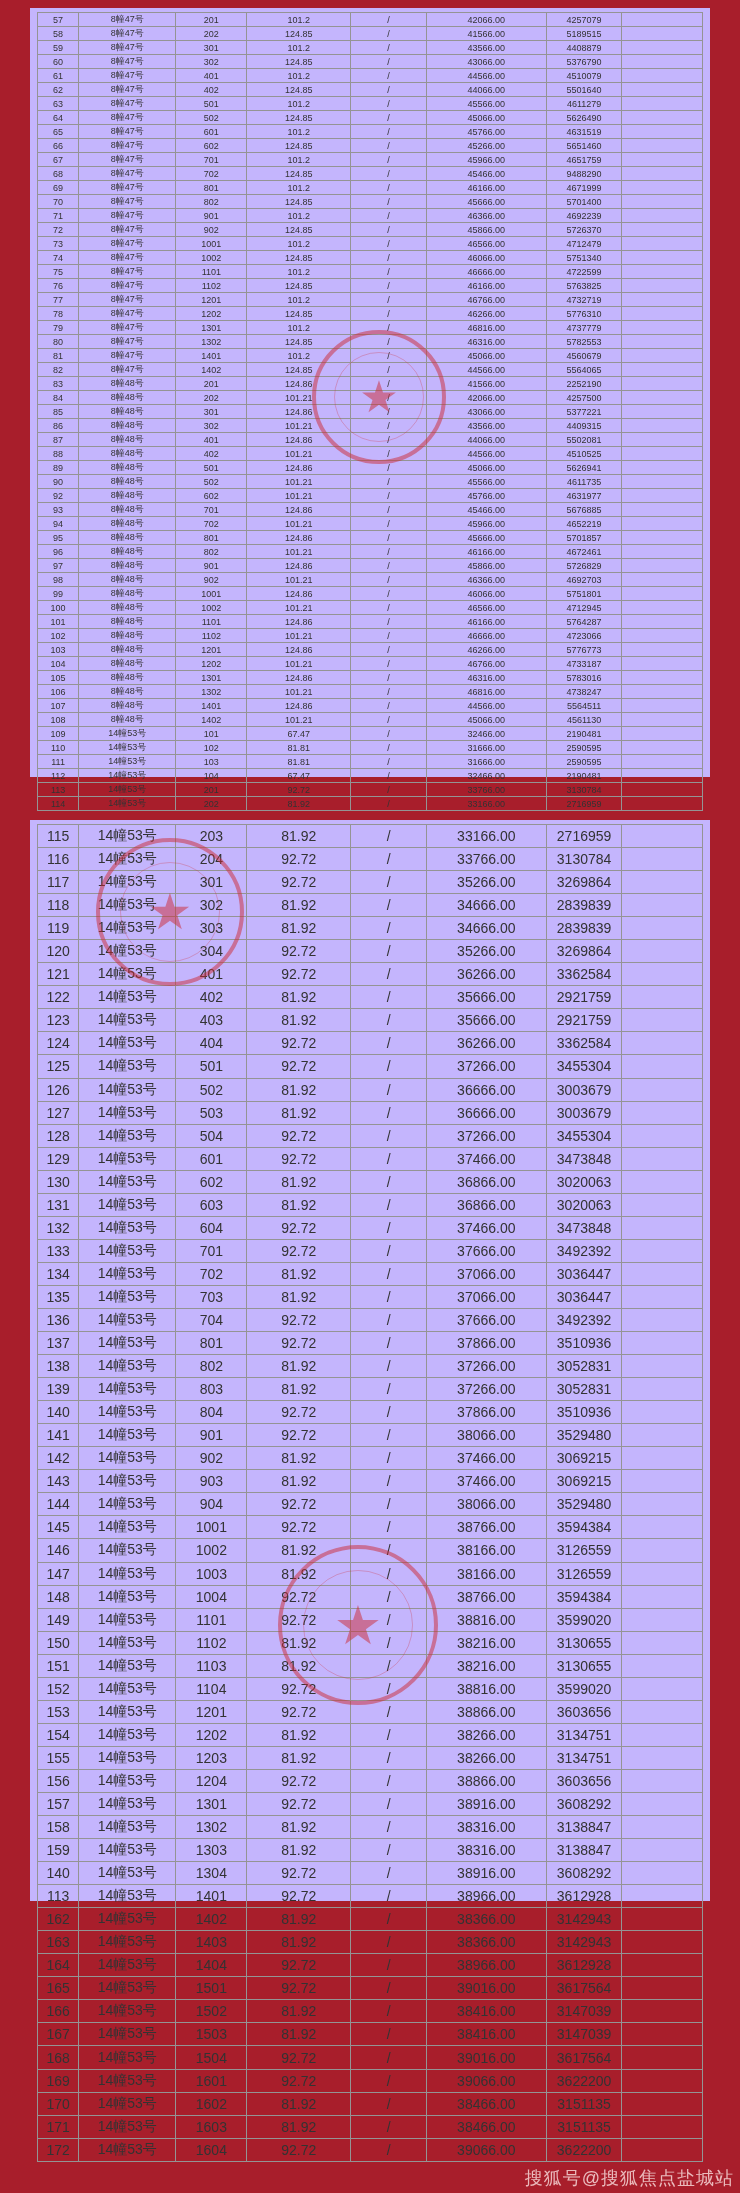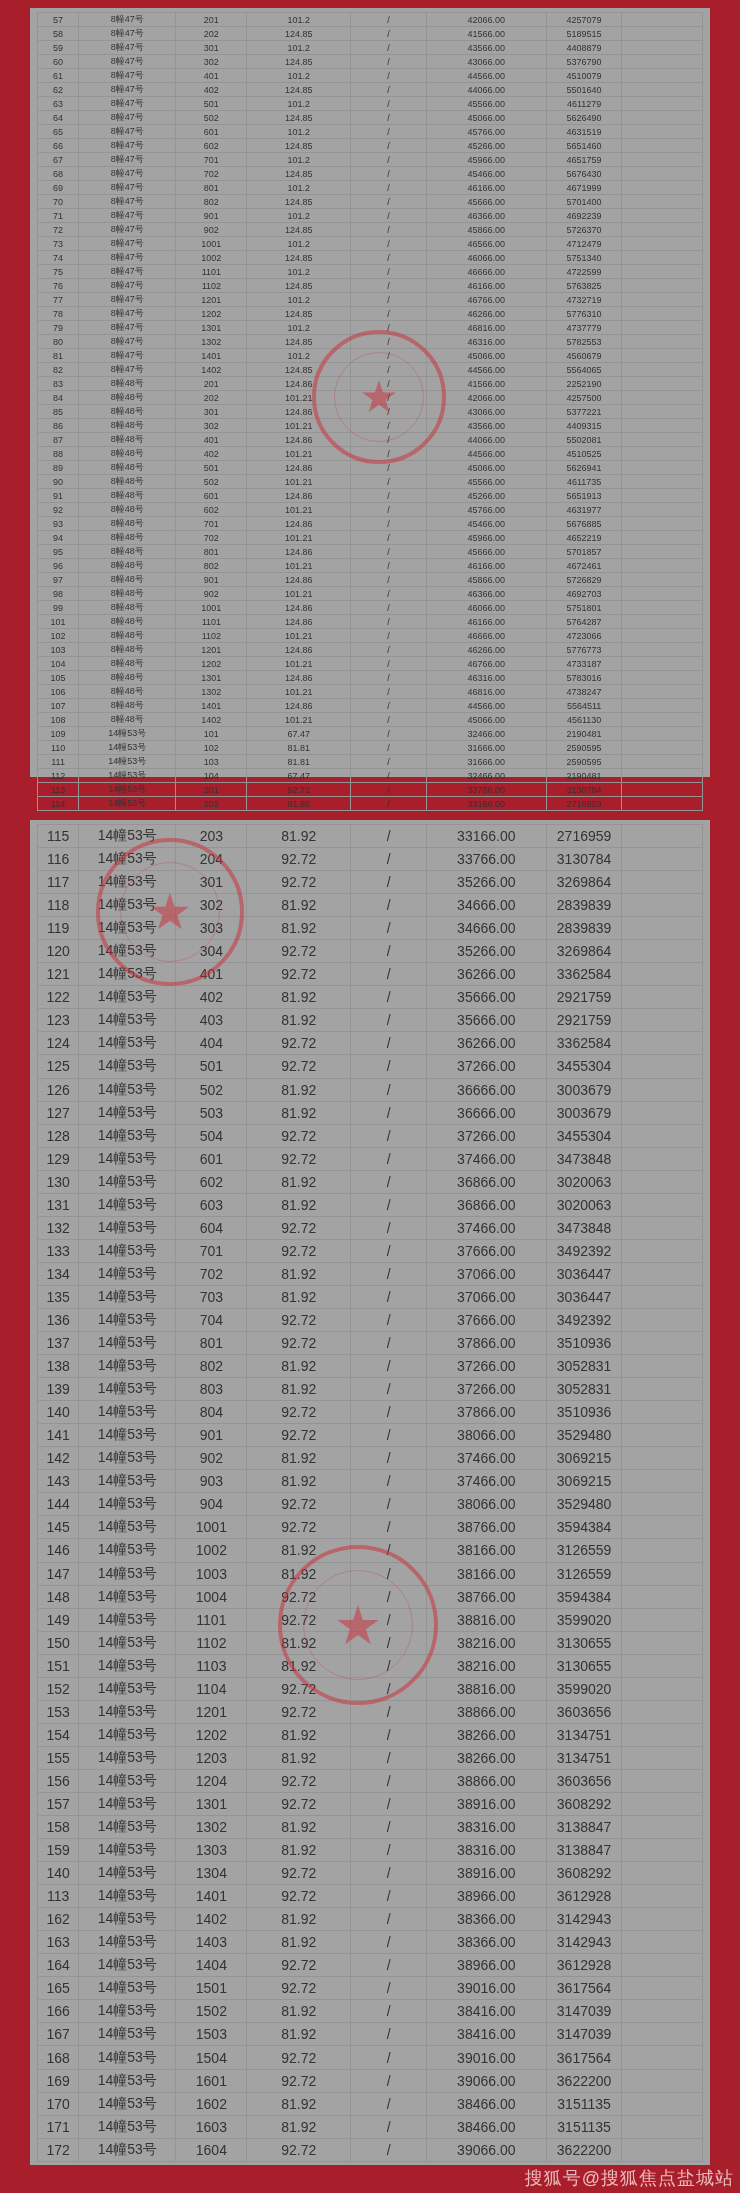--- a/index.html
+++ b/index.html
@@ -2,25 +2,25 @@
 <html><head>
 <meta charset="utf-8">
 <style>
   html,body{margin:0;padding:0;}
   body{
     width:740px;height:2193px;position:relative;overflow:hidden;
     background:#a81e2b;
     font-family:"Liberation Sans","DejaVu Sans",sans-serif;
   }
   .panel{
-    position:absolute;left:30px;width:680px;background:#a3a3a3;
+    position:absolute;left:30px;width:680px;background:#c4b5fd;
     box-sizing:border-box;padding:4px 7px;
   }
   #panel1{top:8px;height:769px;}
-  #panel2{top:820px;height:1345px;}
+  #panel2{top:820px;height:1081px;}
   table{width:100%;border-collapse:collapse;table-layout:fixed;}
   td{
     border:1px solid #949494;text-align:center;color:#333333;
     padding:0;overflow:hidden;white-space:nowrap;vertical-align:middle;
   }
   #panel1 td{height:12.1px;font-size:9px;}
   #panel2 td{height:22.05px;font-size:14px;}
   col.c1{width:6.2%;}  col.c2{width:14.6%;} col.c3{width:10.7%;}
   col.c4{width:15.6%;} col.c5{width:11.4%;} col.c6{width:18.0%;}
   col.c7{width:11.4%;} col.c8{width:12.1%;}
@@ -173,21 +173,21 @@
           <td>4651759</td>
           <td></td>
         </tr>
         <tr>
           <td>68</td>
           <td>8幢47号</td>
           <td>702</td>
           <td>124.85</td>
           <td>/</td>
           <td>45466.00</td>
-          <td>5676430</td>
+          <td>9488290</td>
           <td></td>
         </tr>
         <tr>
           <td>69</td>
           <td>8幢47号</td>
           <td>801</td>
           <td>101.2</td>
           <td>/</td>
           <td>46166.00</td>
           <td>4671999</td>
@@ -397,30 +397,20 @@
           <td>90</td>
           <td>8幢48号</td>
           <td>502</td>
           <td>101.21</td>
           <td>/</td>
           <td>45566.00</td>
           <td>4611735</td>
           <td></td>
         </tr>
         <tr>
-          <td>91</td>
-          <td>8幢48号</td>
-          <td>601</td>
-          <td>124.86</td>
-          <td>/</td>
-          <td>45266.00</td>
-          <td>5651913</td>
-          <td></td>
-        </tr>
-        <tr>
           <td>92</td>
           <td>8幢48号</td>
           <td>602</td>
           <td>101.21</td>
           <td>/</td>
           <td>45766.00</td>
           <td>4631977</td>
           <td></td>
         </tr>
         <tr>
@@ -484,20 +474,30 @@
           <td></td>
         </tr>
         <tr>
           <td>99</td>
           <td>8幢48号</td>
           <td>1001</td>
           <td>124.86</td>
           <td>/</td>
           <td>46066.00</td>
           <td>5751801</td>
+          <td></td>
+        </tr>
+        <tr>
+          <td>100</td>
+          <td>8幢48号</td>
+          <td>1002</td>
+          <td>101.21</td>
+          <td>/</td>
+          <td>46566.00</td>
+          <td>4712945</td>
           <td></td>
         </tr>
         <tr>
           <td>101</td>
           <td>8幢48号</td>
           <td>1101</td>
           <td>124.86</td>
           <td>/</td>
           <td>46166.00</td>
           <td>5764287</td>

